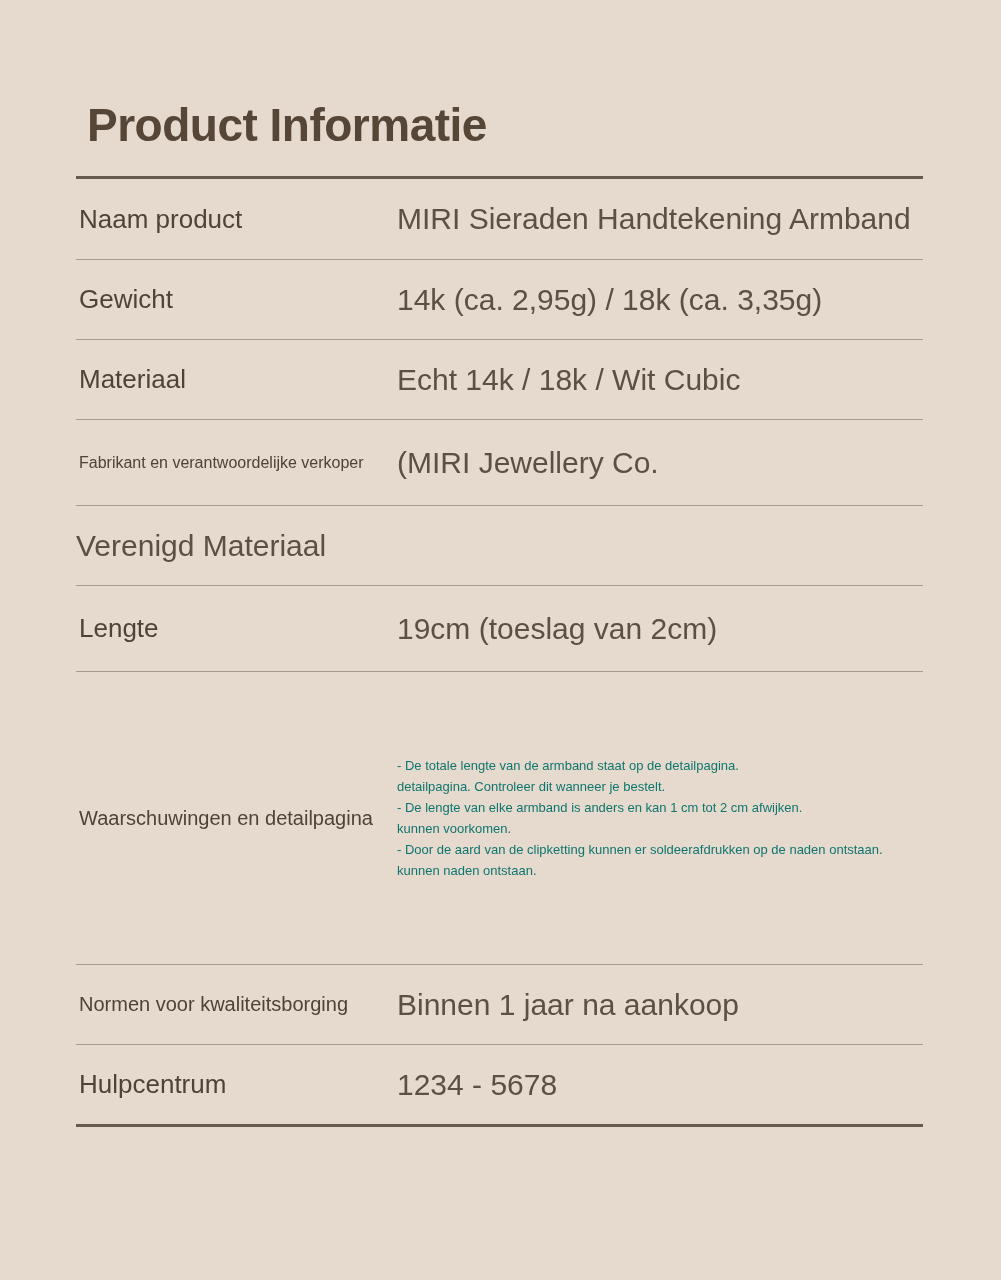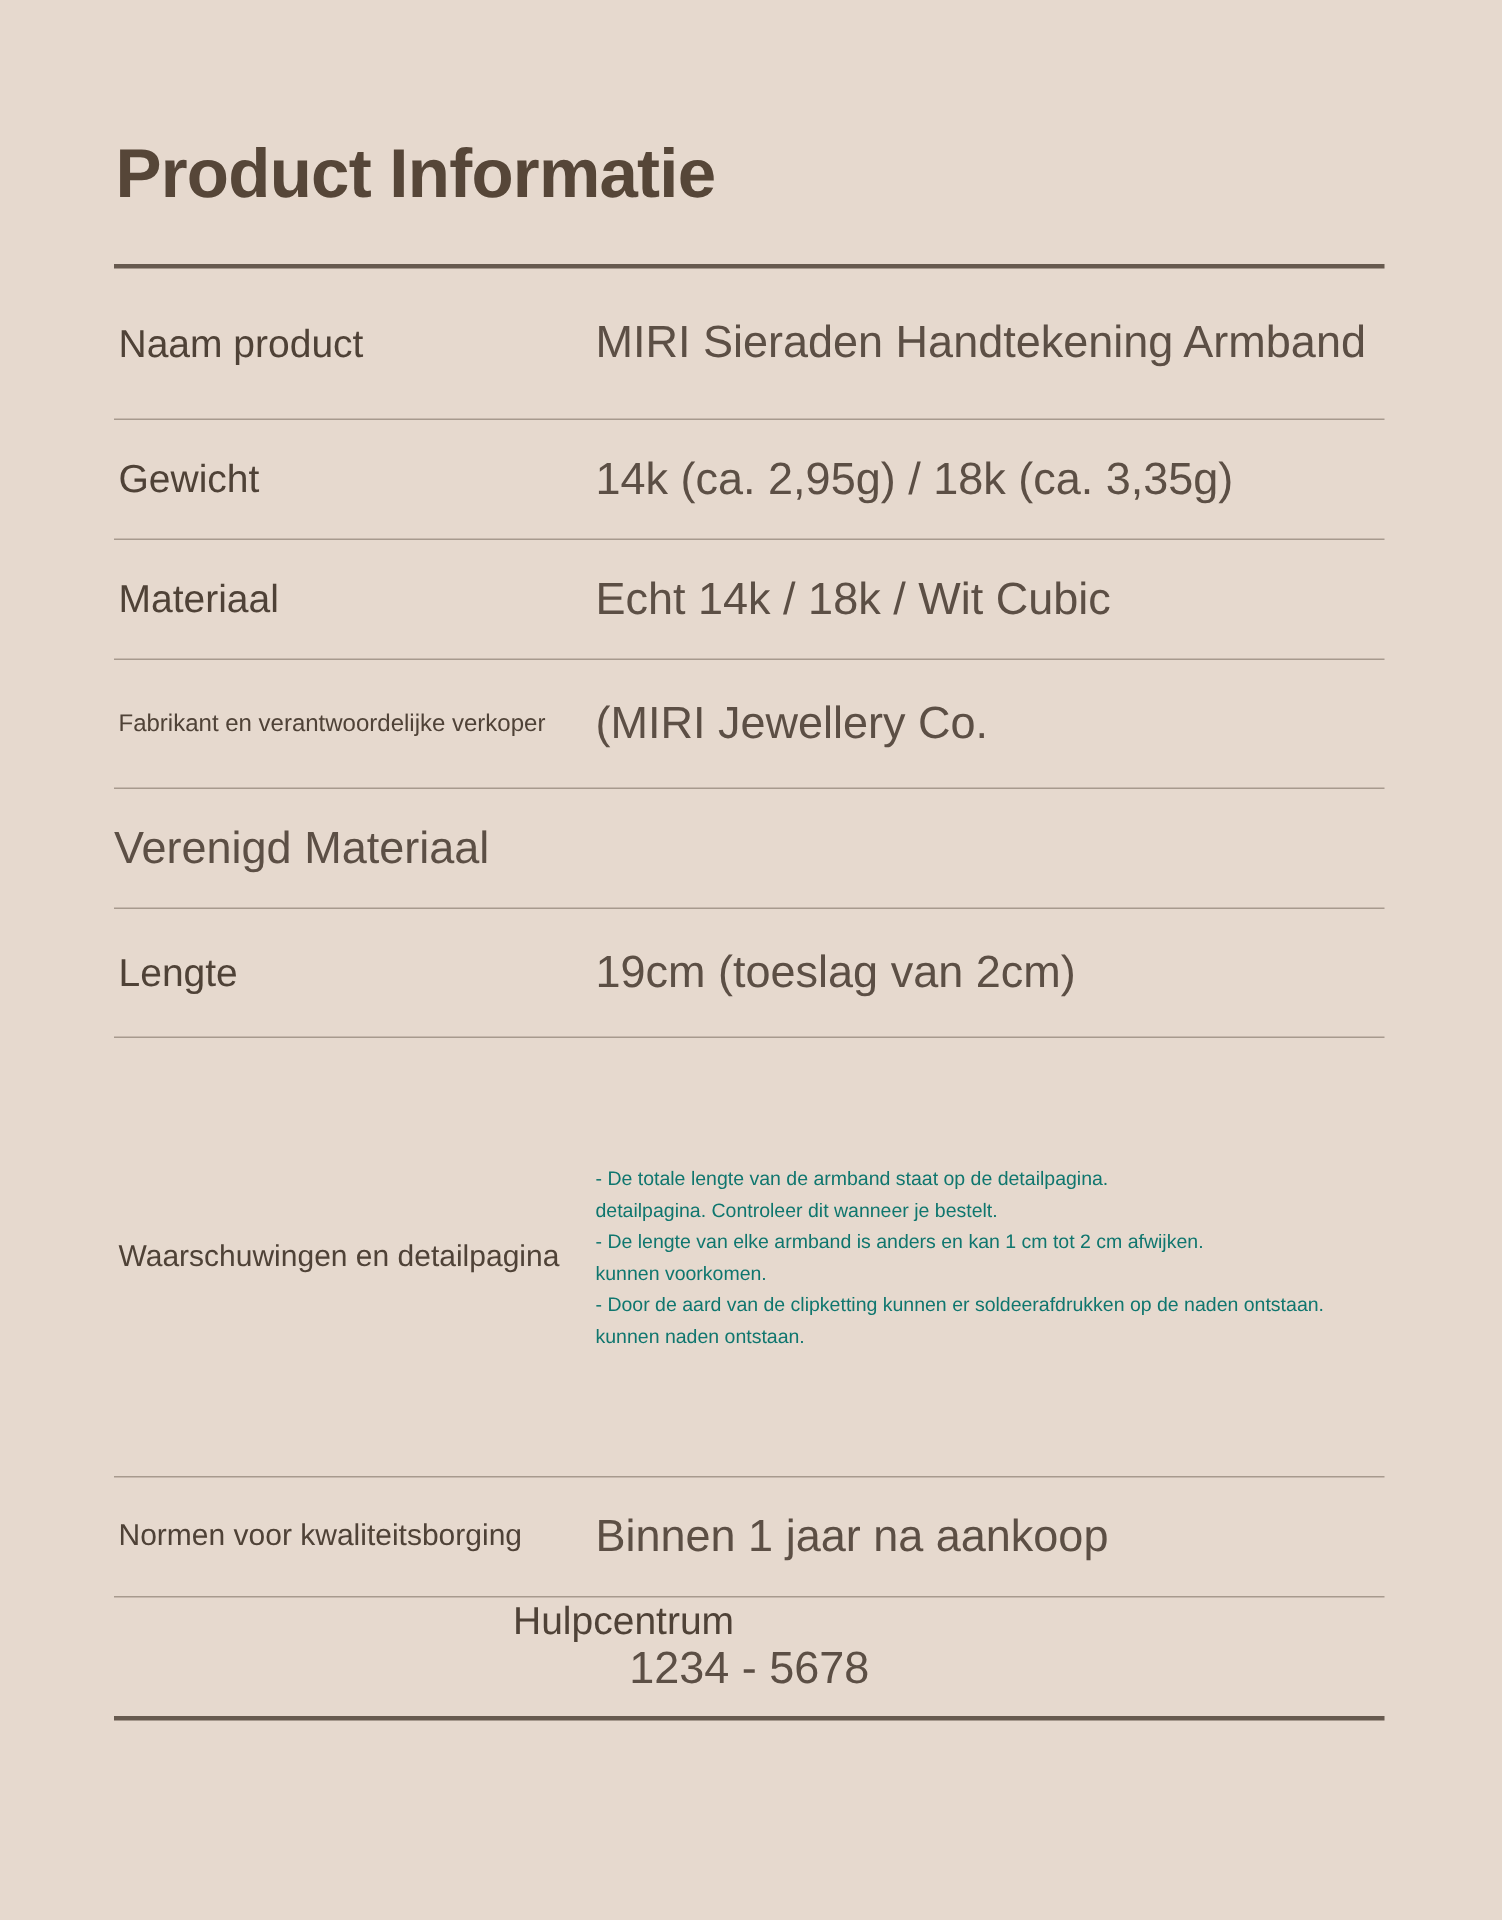--- a/index.html
+++ b/index.html
@@ -7,33 +7,33 @@
       width: 1001px; height: 1280px;
       background: #e6d9ce;
       font-family: "Liberation Sans", sans-serif;
       color: #574a40;
       position: relative;
       overflow: hidden;
     }
     .title {
       position: absolute; left: 77px; top: 88px;
       font-size: 46px; font-weight: bold; color: #564638;
-      letter-spacing: -0.5px; margin: 0;
+      letter-spacing: -0.5px; margin: 10px;
     }
     .table {
       position: absolute; left: 76px; top: 176px; width: 847px;
     }
     .rule-top { height: 3px; background: #675a4f; }
     .rule-bottom { height: 3px; background: #675a4f; }
     .row {
       display: flex; align-items: center;
       border-bottom: 1px solid #a79a8e;
       box-sizing: border-box;
     }
-    .row.last { border-bottom: none; flex-direction: column; }
+    .row.last { border-bottom: none; }
     .label {
       width: 321px; padding-left: 3px; box-sizing: border-box;
       font-size: 26px; font-weight: normal; color: #4f4237;
       white-space: nowrap;
     }
     .label.small { font-size: 16px; }
     .label.medium { font-size: 20px; }
     .value {
       flex: 1; font-size: 30px; color: #5c4f45; white-space: nowrap;
     }
@@ -41,21 +41,21 @@
     .notes div { margin: 0; }
   </style>
 </head>
 <body>
 
 <h1 class="title">Product Informatie</h1>
 
 <div class="table">
   <div class="rule-top"></div>
 
-  <div class="row" style="height:101px">
+  <div class="row" style="height:81px">
     <div class="label">Naam product</div>
     <div class="value">MIRI Sieraden Handtekening Armband</div>
   </div>
   <div class="row" style="height:80px">
     <div class="label">Gewicht</div>
     <div class="value">14k (ca. 2,95g) / 18k (ca. 3,35g)</div>
   </div>
   <div class="row" style="height:80px">
     <div class="label">Materiaal</div>
     <div class="value">Echt 14k / 18k / Wit Cubic</div>

